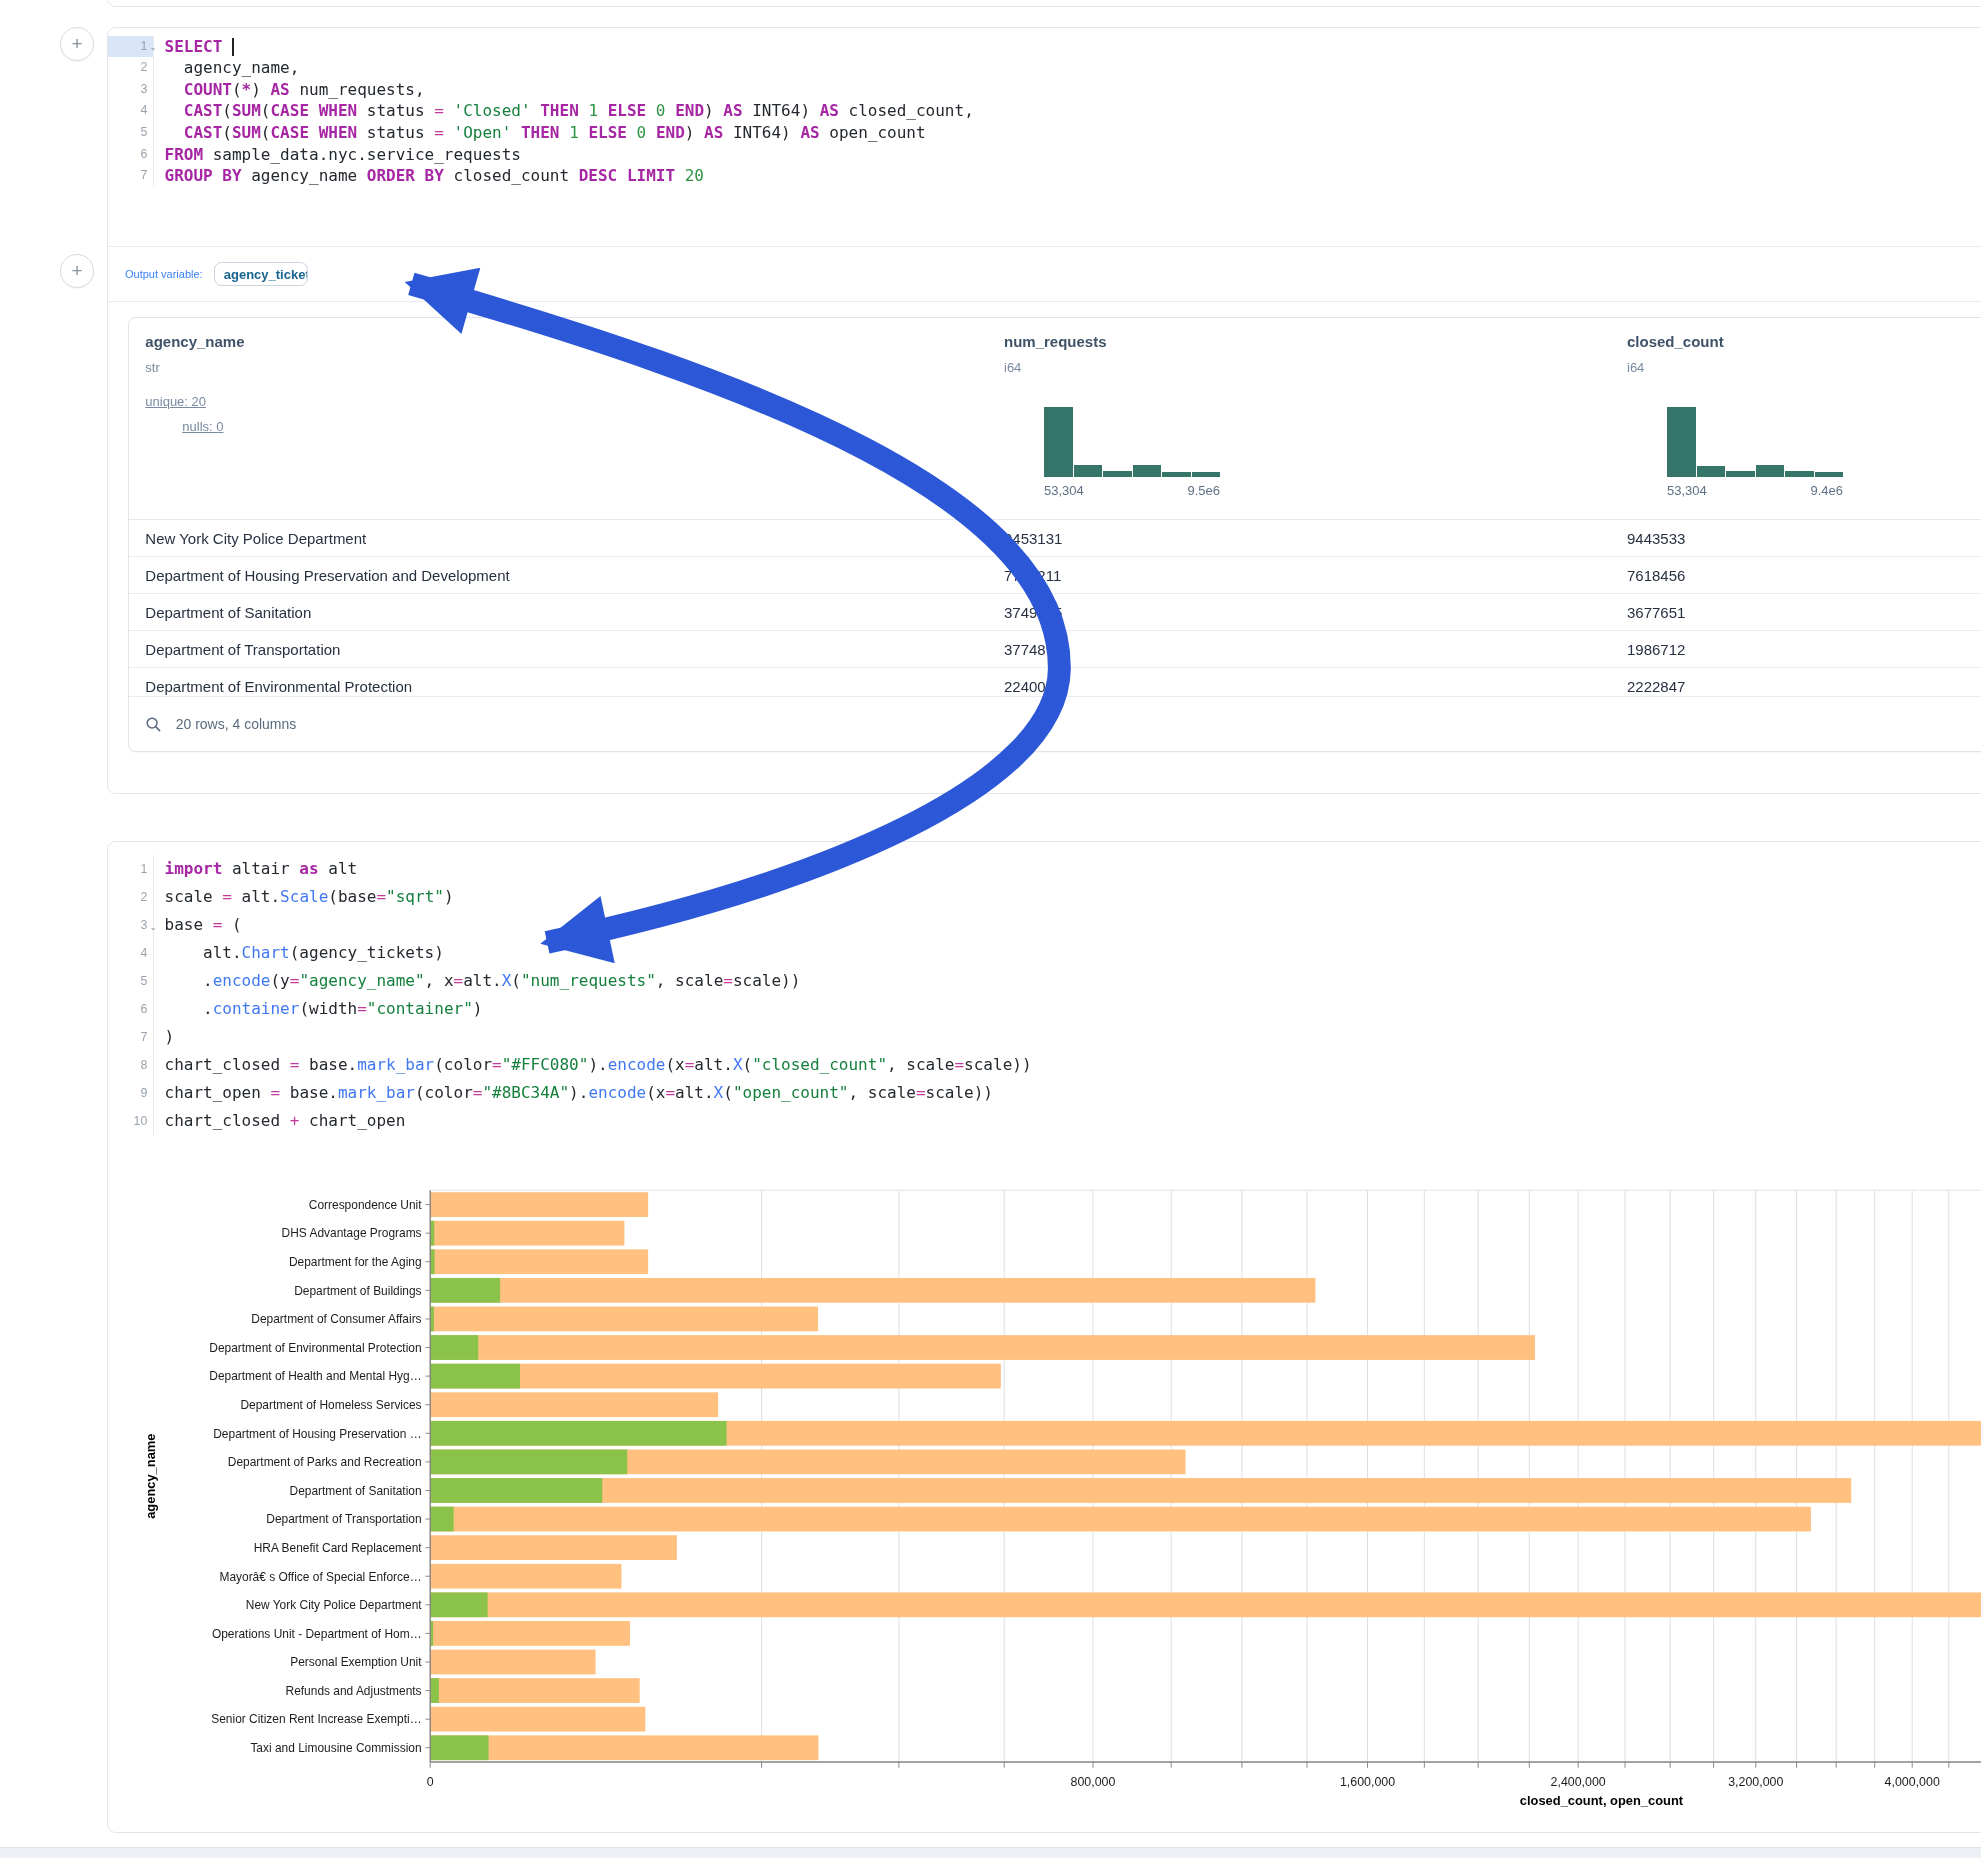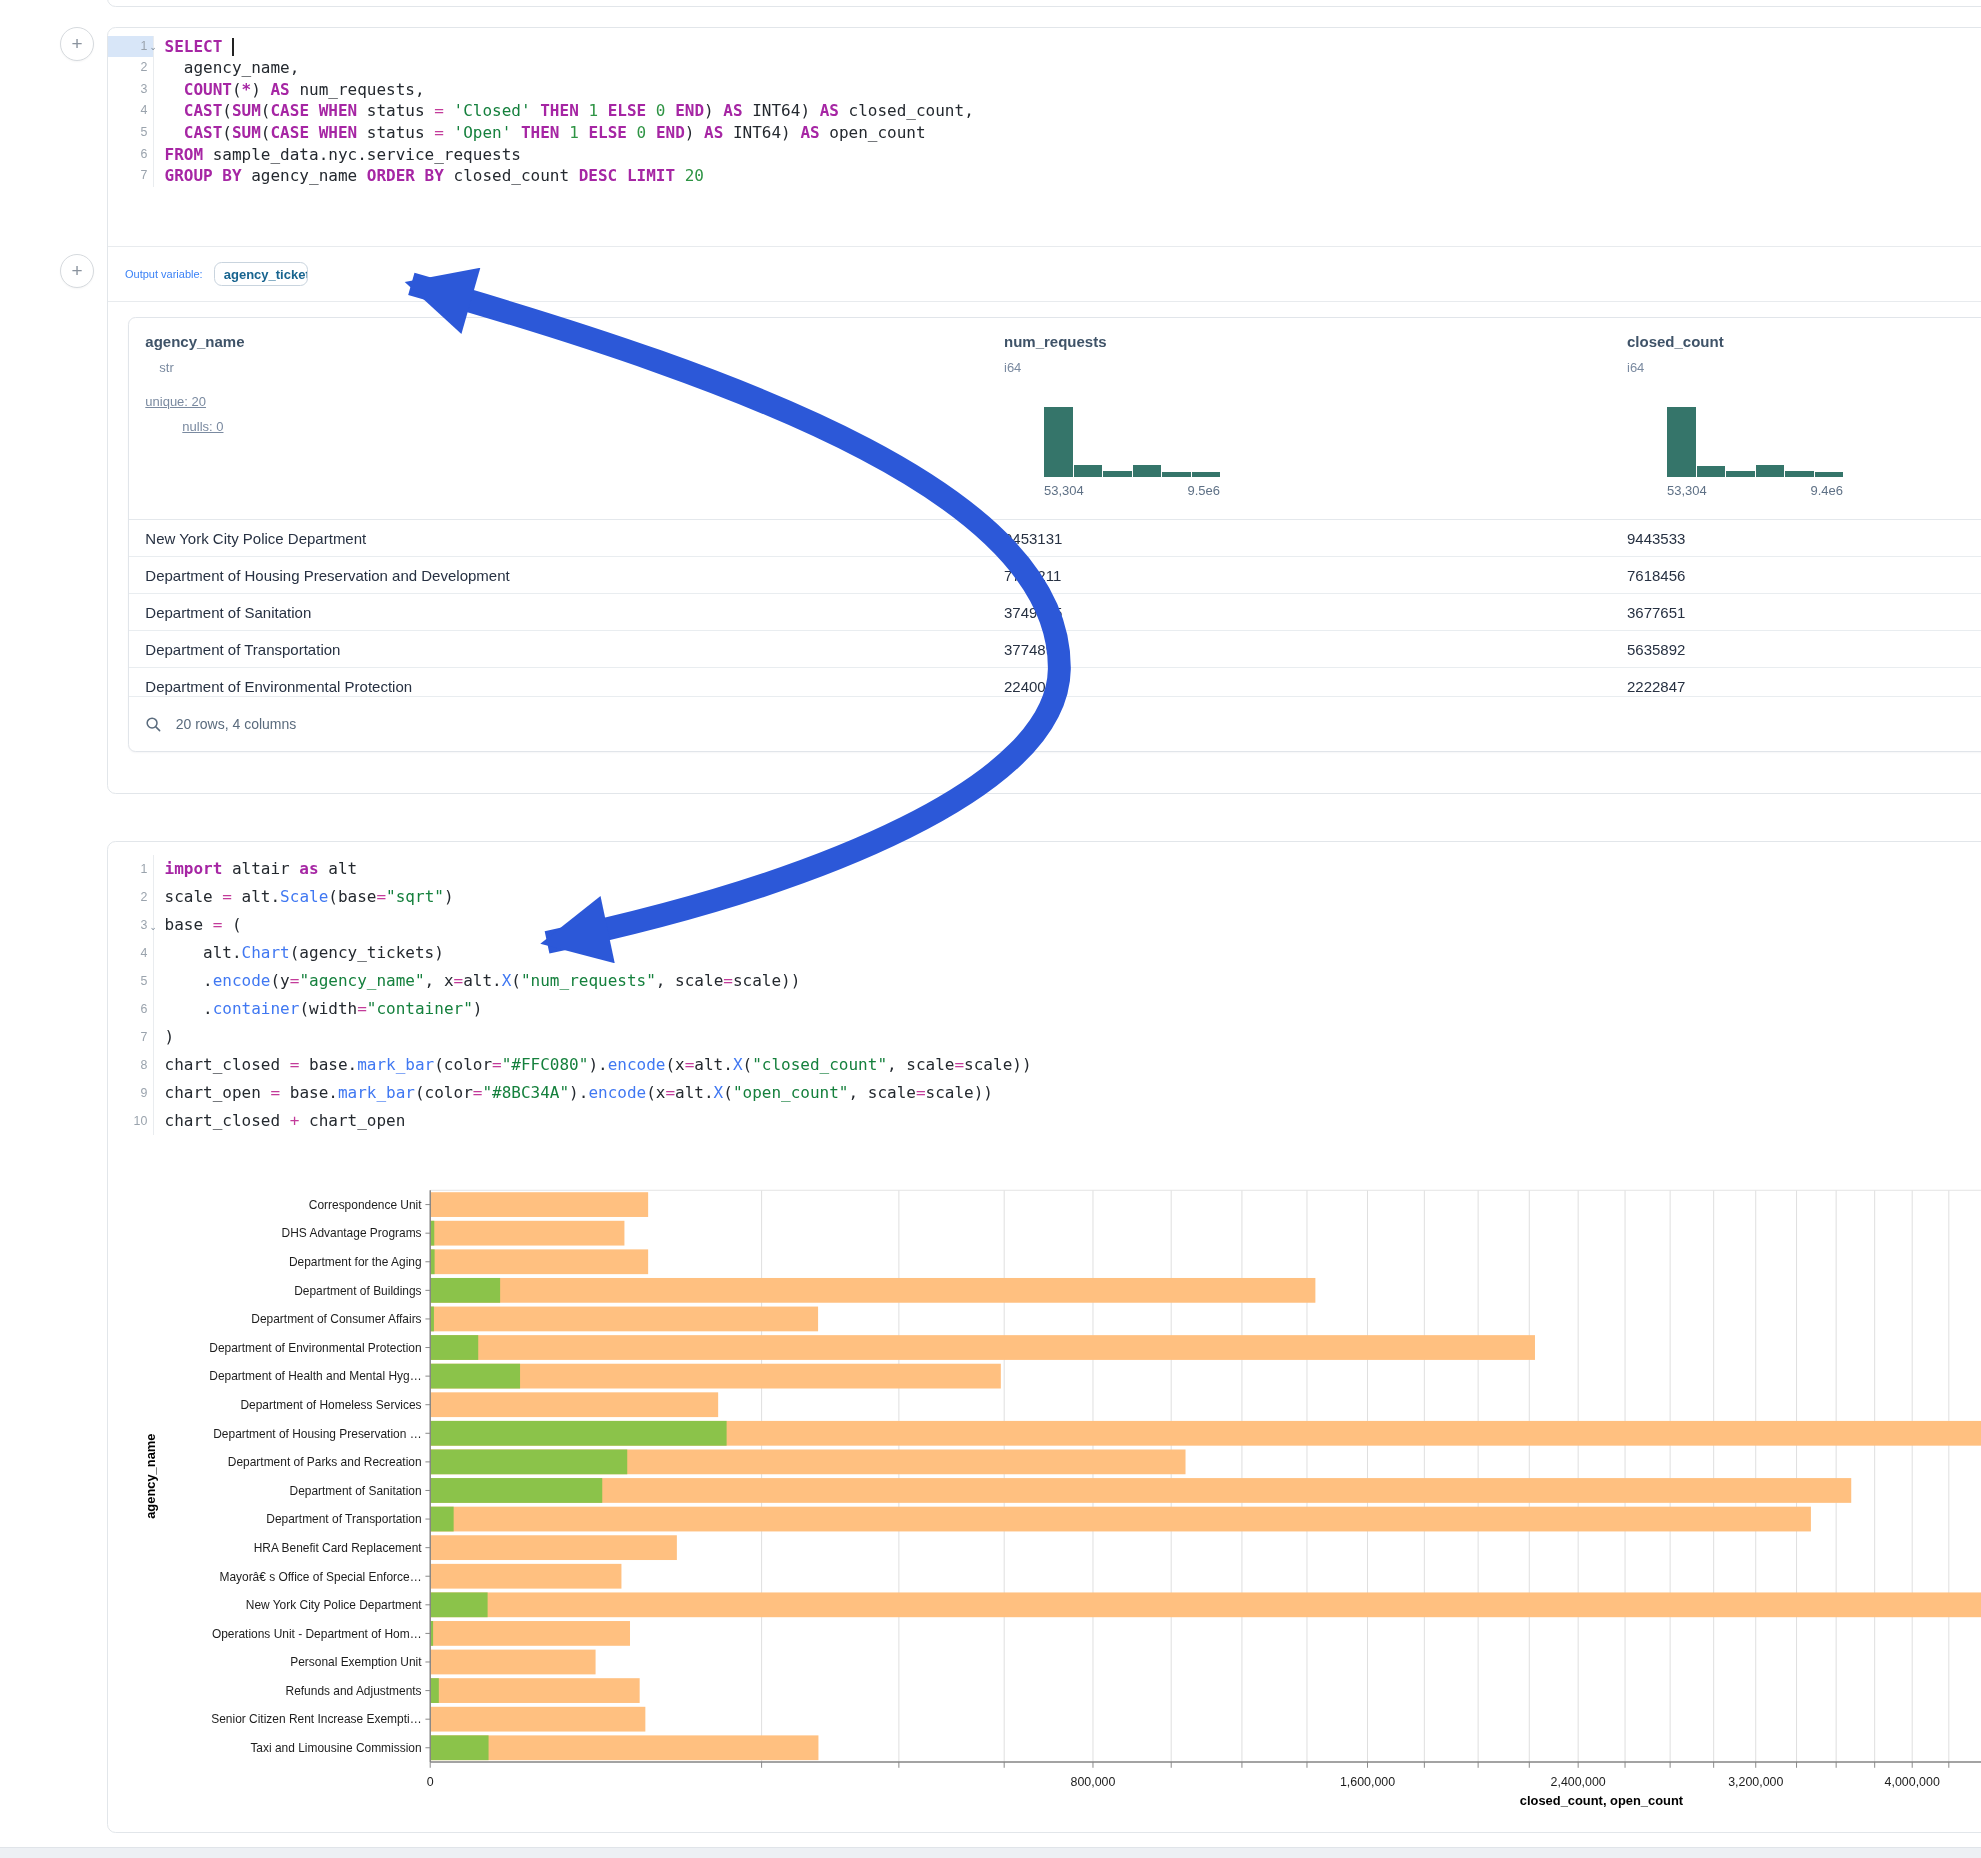--- a/index.html
+++ b/index.html
@@ -102,21 +102,21 @@
     </div>
 
   <div class="outvar">
     <span class="outvar-label">Output variable:</span>
     <span class="pill">agency_tickets</span>
   </div>
 
   <div class="card">
     <div class="thead">
       <span class="hname" style="left:16.3px;">agency_name</span>
-      <span class="htype" style="left:16.3px;margin-left:14px;">str</span>
+      <span class="htype" style="left:16.3px;">str</span>
       <span class="hstat" style="left:16.3px;top:76px;">unique: 20</span>
       <span class="hstat" style="left:16.3px;top:101px;margin-left:37px;">nulls: 0</span>
 
       <span class="hname" style="left:875px;">num_requests</span>
       <span class="htype" style="left:875px;">i64</span>
       <div class="hist" style="left:875px;">
         <div class="hist-bars" id="hist-1">
             <div style="height: 70px;"></div>
             <div style="height: 12px;"></div>
             <div style="height: 5.6px;"></div>
@@ -160,21 +160,21 @@
           <div class="tc c3">7618456</div>
         </div>
         <div class="trow">
           <div class="tc c1">Department of Sanitation</div>
           <div class="tc c2">3749485</div>
           <div class="tc c3">3677651</div>
         </div>
         <div class="trow">
           <div class="tc c1">Department of Transportation</div>
           <div class="tc c2">3774892</div>
-          <div class="tc c3">5635892</div>
+          <div class="tc c3">1986712</div>
         </div>
         <div class="trow">
           <div class="tc c1">Department of Environmental Protection</div>
           <div class="tc c2">2240041</div>
           <div class="tc c3">2222847</div>
         </div>
       </div>
 
     <div class="tfoot">
       <svg width="17" height="17" viewBox="0 0 18 18">

